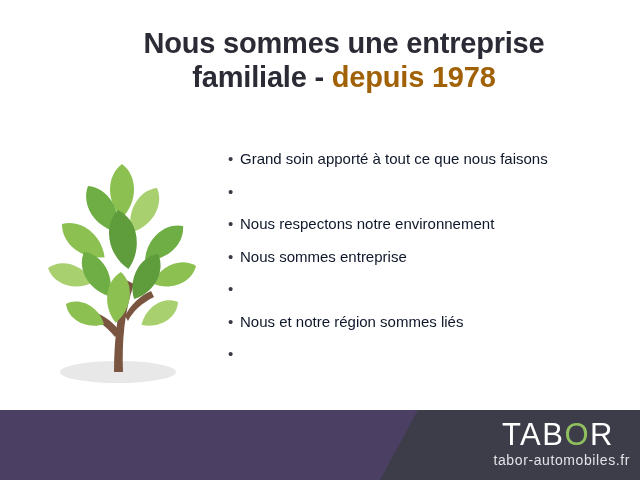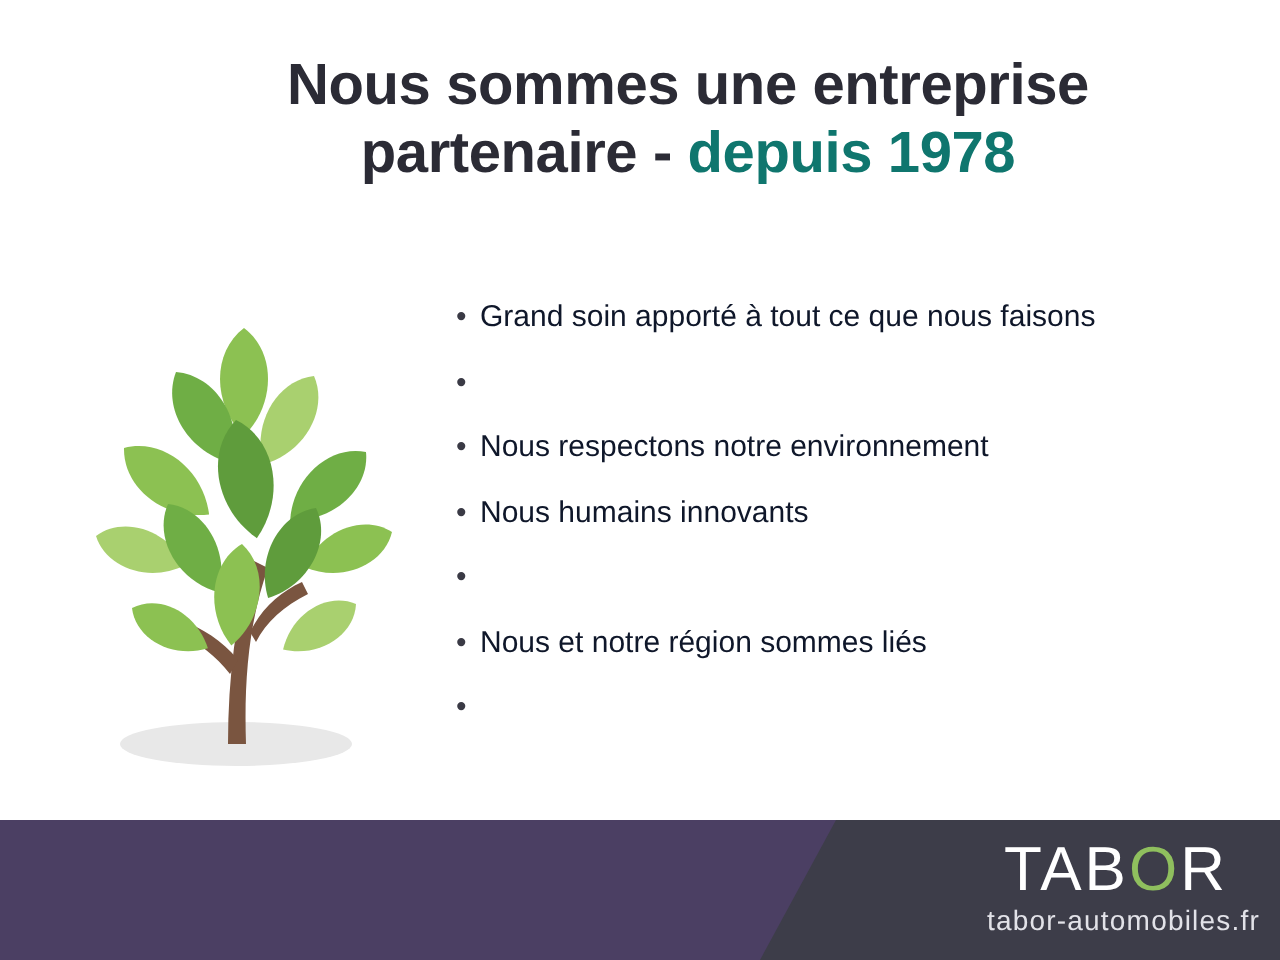--- a/index.html
+++ b/index.html
@@ -31,21 +31,21 @@
     line-height: 1.18;
     padding-left: 24px;
   }
   .title-line {
     font-size: 29px;
     font-weight: bold;
     color: #2b2b35;
     letter-spacing: -0.2px;
   }
   .title-accent {
-    color: #0f766e;
+    color: #a16207;
     font-weight: bold;
   }
   
   .tree-wrap {
     position: absolute;
     left: 18px;
     top: 148px;
     width: 210px;
     height: 245px;
   }
@@ -122,21 +122,21 @@
   }
 </style>
 </head>
 <body>
 
 <div class="slide">
 
   <div class="title-block">
     <div class="title-line">Nous sommes une entreprise</div>
     <div class="title-line">
-      <span>partenaire -</span>
+      <span>familiale -</span>
       <span class="title-accent">depuis 1978</span>
     </div>
   </div>
 
   <div class="tree-wrap">
     <svg width="210" height="245" viewBox="0 0 210 245" xmlns="http://www.w3.org/2000/svg">
 
       <ellipse cx="100" cy="224" rx="58" ry="11" fill="#e8e8e8"></ellipse>
 
       <path d="M96 224 C96 190 100 160 108 132 L116 136 C106 164 104 194 105 224 Z" fill="#7a5540"></path>
@@ -194,21 +194,21 @@
     </div>
     <div class="bullet-row">
       <span class="bullet-dot">•</span>
     </div>
     <div class="bullet-row">
       <span class="bullet-dot">•</span>
       <span class="bullet-text">Nous respectons notre environnement</span>
     </div>
     <div class="bullet-row">
       <span class="bullet-dot">•</span>
-      <span class="bullet-text">Nous humains innovants</span>
+      <span class="bullet-text">Nous sommes entreprise</span>
     </div>
     <div class="bullet-row">
       <span class="bullet-dot">•</span>
     </div>
     <div class="bullet-row">
       <span class="bullet-dot">•</span>
       <span class="bullet-text">Nous et notre région sommes liés</span>
     </div>
     <div class="bullet-row">
       <span class="bullet-dot">•</span>

